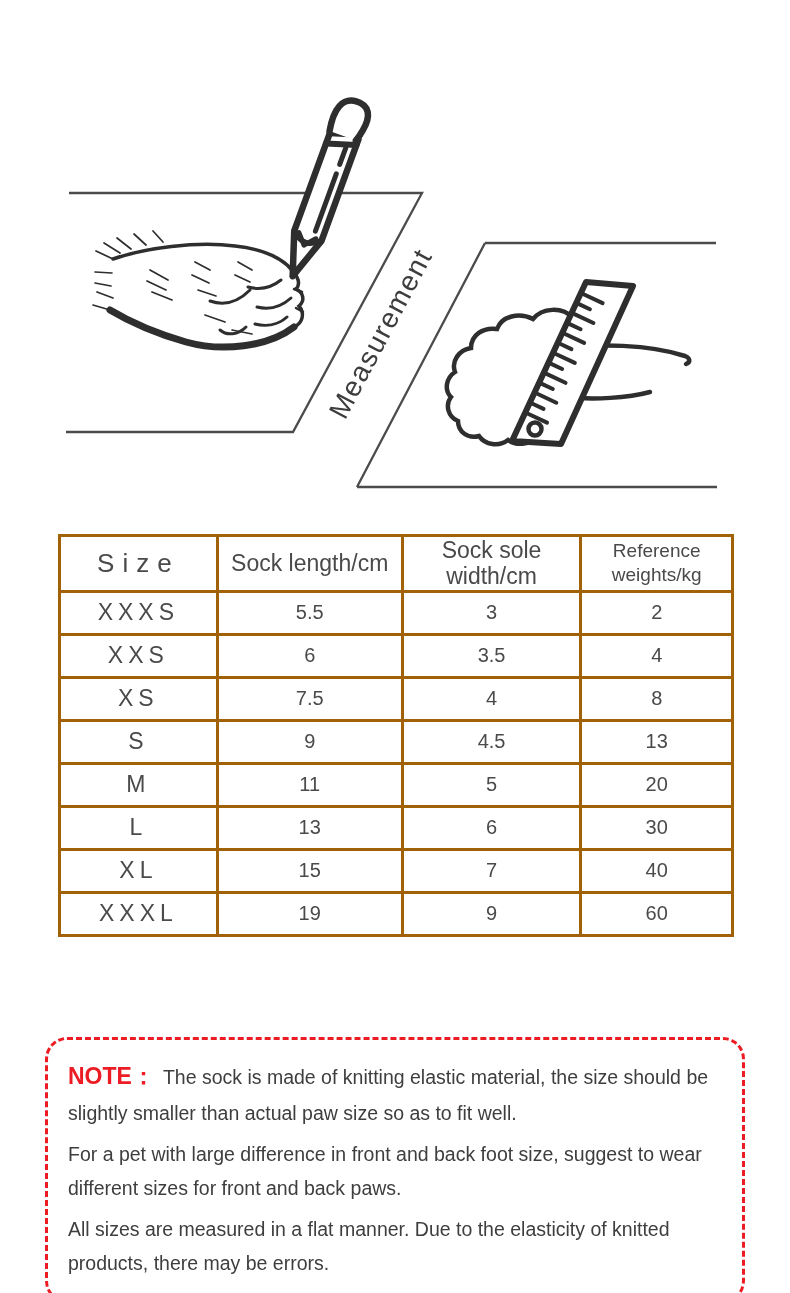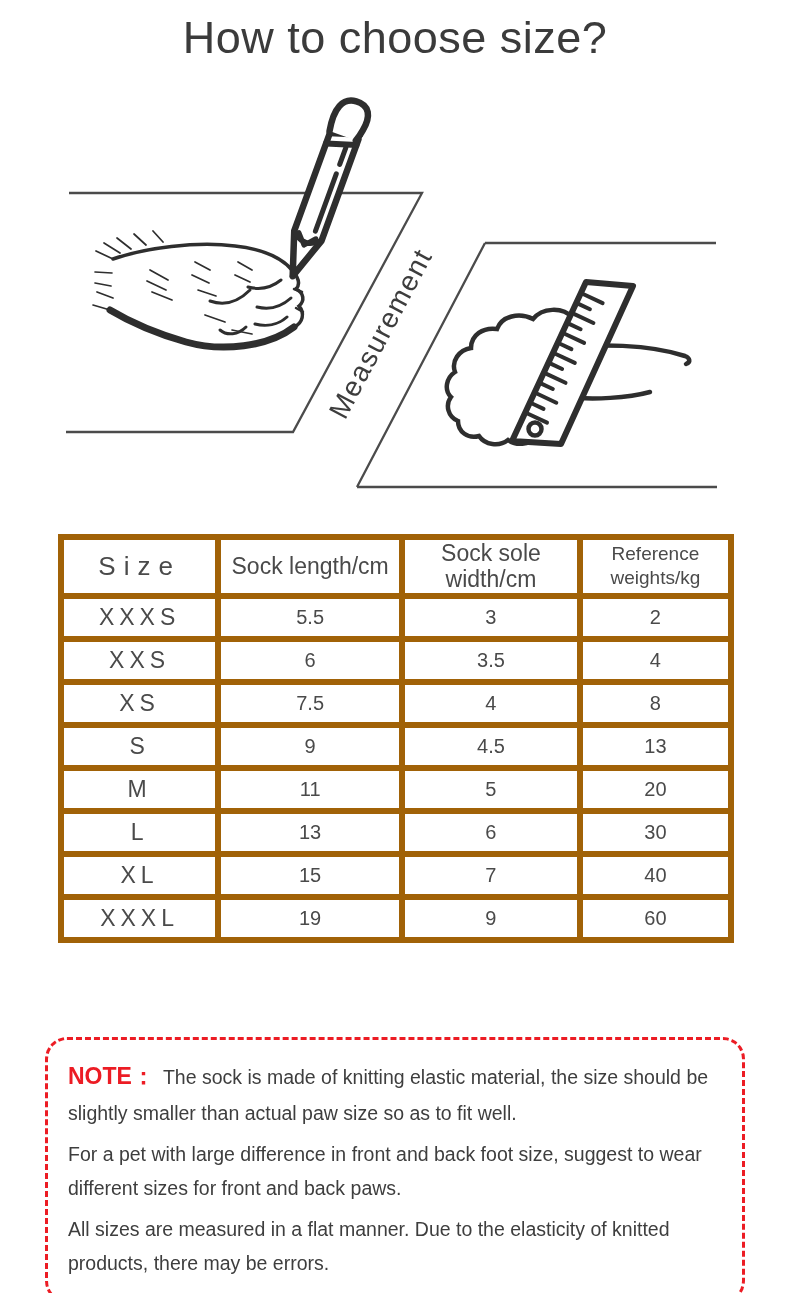--- a/index.html
+++ b/index.html
@@ -6,21 +6,21 @@
   body{width:790px;height:1293px;font-family:"Liberation Sans","DejaVu Sans",sans-serif;}
   .page{position:relative;width:790px;height:1293px;overflow:hidden;background:#fff;}
 
   .title{position:absolute;top:12px;left:0;width:100%;margin:0;text-align:center;
          font-size:45px;font-weight:400;color:#3b3b3b;letter-spacing:.5px;}
 
   .illus{position:absolute;top:0;left:0;}
 
   .size-table{position:absolute;top:534px;left:58px;width:676px;
               border-collapse:collapse;table-layout:fixed;}
-  .size-table th,.size-table td{border:6px solid #a16207;text-align:center;
+  .size-table th,.size-table td{border:3px solid #a16207;text-align:center;
               vertical-align:middle;color:#4a4a4a;padding:0 6px;font-weight:400;}
   .size-table thead tr{height:52px;}
   .size-table tbody tr{height:43px;}
   .col1{width:23.3%;} .col2{width:27.7%;} .col3{width:26.7%;} .col4{width:22.3%;}
   .h-size{font-size:26px;letter-spacing:8px;}
   .h-len,.h-sole{font-size:23px;line-height:1.15;}
   .h-ref{font-size:19px;line-height:1.3;}
   .c-size{font-size:23px;letter-spacing:5px;}
   .c-num{font-size:20px;}
 
@@ -28,21 +28,20 @@
         box-sizing:border-box;border:3px dashed #ec1c24;border-radius:22px;
         padding:17px 22px 12px 20px;}
   .note p{margin:0 0 8px;font-size:19.5px;color:#3e3e3e;line-height:1.72;}
   .note-label{color:#ec1c24;font-weight:bold;font-size:23px;margin-right:8px;}
 </style>
 </head>
 <body>
 
 <div class="page">
 
-  <h1 class="title">How to choose size?</h1>
 
   <svg class="illus" width="790" height="530" viewBox="0 0 790 530">
 
     <path d="M69 193 H422 L293 432 H66" fill="none" stroke="#4b4b4b" stroke-width="2.3"></path>
 
     <path d="M485 243 H716 M485 243 L357 487 M357 487 H717" fill="none" stroke="#4b4b4b" stroke-width="2.3"></path>
 
     <text x="389" y="338" transform="rotate(-62 389 338)" text-anchor="middle" font-size="28" letter-spacing="1.5" fill="#3d3d3d">Measurement</text>
 
     <g fill="none" stroke="#2e2e2e" stroke-width="4.5" stroke-linecap="round">

